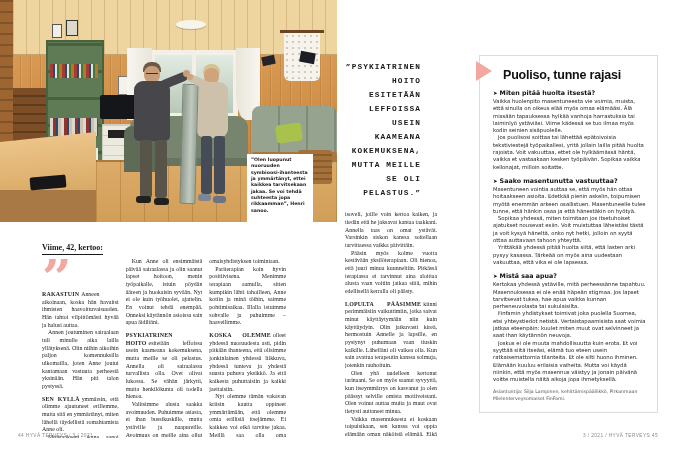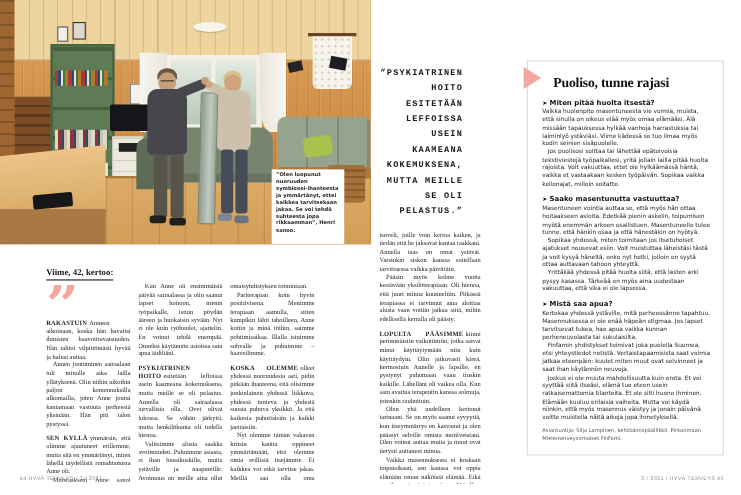--- a/index.html
+++ b/index.html
@@ -100,21 +100,21 @@
   .rightcol .body{font-size:5.9px;line-height:1.3;color:#1e1e1e;text-align:justify;}
   .rightcol .body p{margin:0;}
   .rightcol .body p.ind{text-indent:6px;}
   .rightcol .body p.leadp{margin-top:5px;}
 
   
   .sidebar{position:absolute;left:479px;top:55px;width:179px;border:1px solid #dcdcdc;background:#fff;
     padding:12px 11px 9px 13px;box-sizing:border-box;font-family:"DejaVu Sans",sans-serif;}
   .tri{position:absolute;left:-4px;top:5px;width:0;height:0;border-top:10px solid transparent;
     border-bottom:10px solid transparent;border-left:16px solid #f2a7a1;}
-  .sidebar h3{font-family:Liberation Serif, serif;font-weight:bold;font-size:12.5px;margin:0 0 7px 10px;color:#111;letter-spacing:-.2px;}
+  .sidebar h3{font-family:Liberation Sans, sans-serif;font-weight:bold;font-size:12.5px;margin:0 0 7px 10px;color:#111;letter-spacing:-.2px;}
   .sec h4{font-size:6.3px;font-weight:bold;margin:6px 0 2px 0;color:#111;}
   .sec .arrow{margin-right:2px;font-size:5.5px;}
   .sec p{font-size:5.3px;line-height:1.38;margin:0;color:#222;}
   .sec p + p{text-indent:5px;}
   .expert{font-size:4.7px;color:#555;margin:6px 0 0 0;line-height:1.45;}
 
   
   .footer{position:absolute;bottom:12px;font-family:"Liberation Sans",sans-serif;font-size:4.8px;color:#8a8a8a;letter-spacing:.4px;}
   .footer-l{left:18px;}
   .footer-r{right:16px;text-align:right;}

